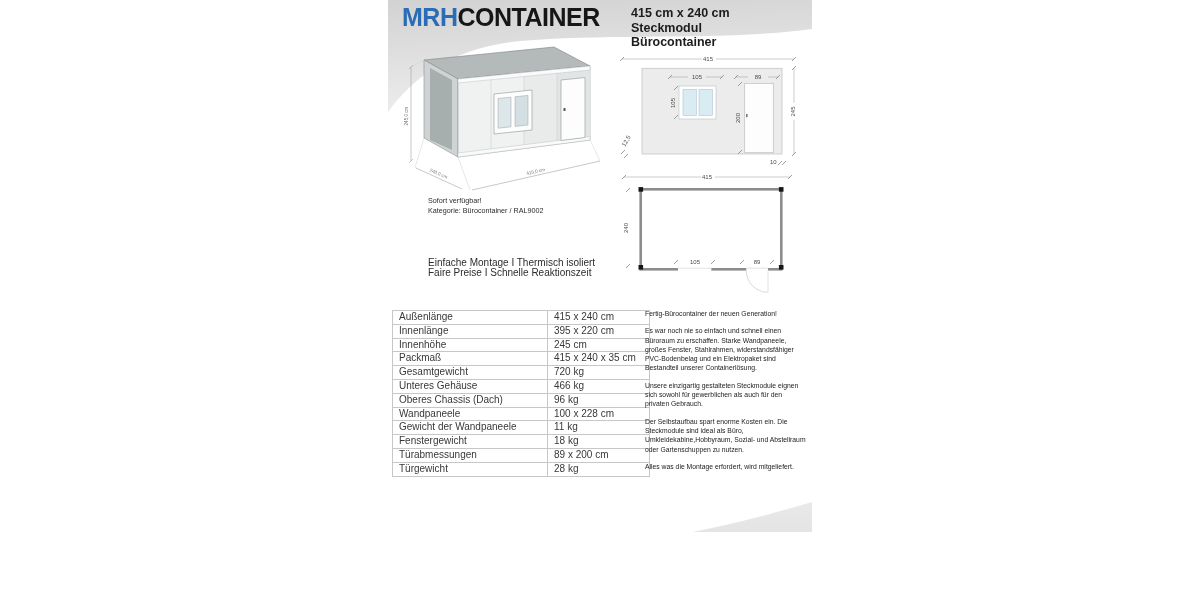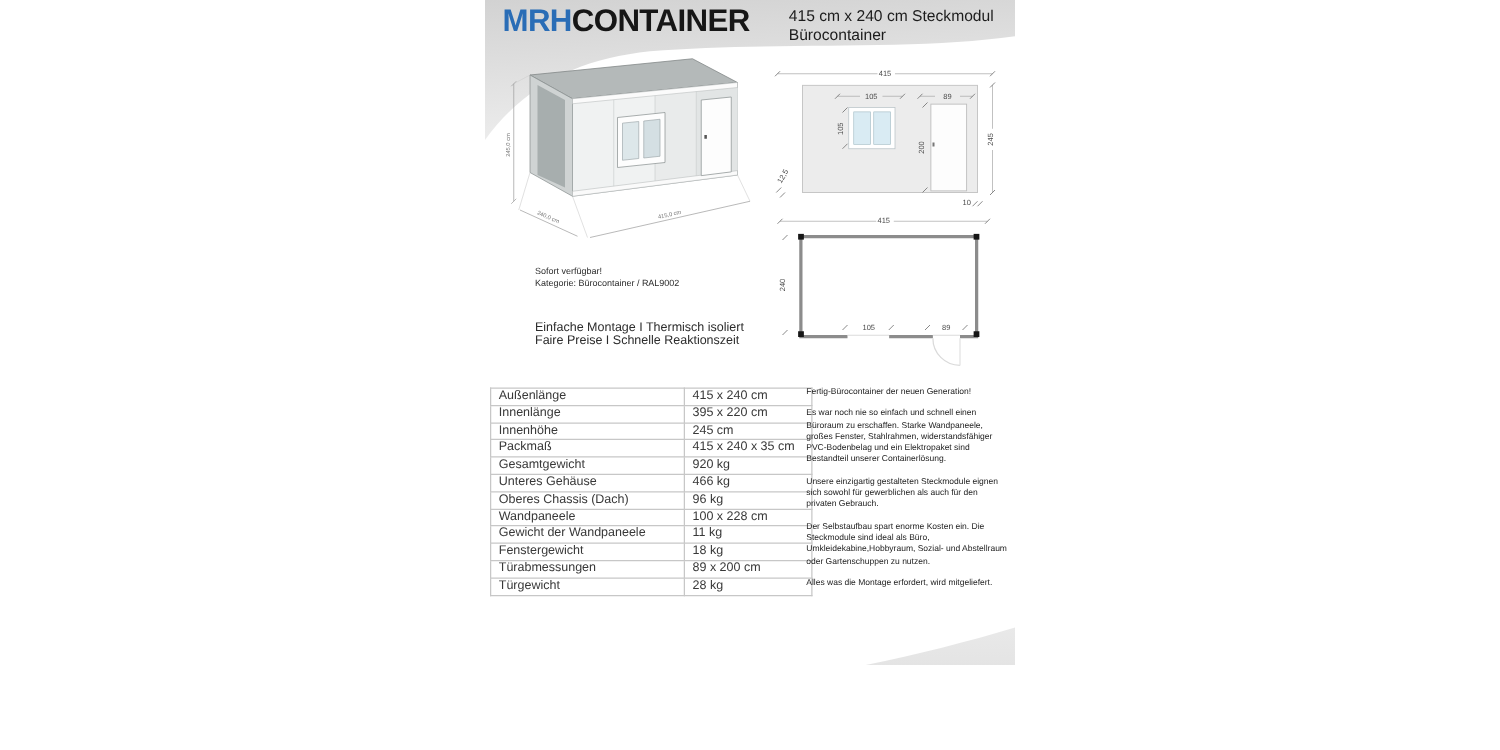--- a/index.html
+++ b/index.html
@@ -3,27 +3,27 @@
 <meta charset="utf-8">
 <style>
   html,body{margin:0;padding:0;background:#ffffff;width:1200px;height:600px;overflow:hidden;
     font-family:"Liberation Sans",sans-serif;-webkit-font-smoothing:antialiased;}
   .page{position:absolute;left:388px;top:0;width:424px;height:532px;background:#fff;overflow:hidden;}
   .bg{position:absolute;left:0;top:0;width:424px;height:600px;}
   
   .brand{position:absolute;left:14px;top:3px;font-size:25px;font-weight:bold;letter-spacing:-0.5px;white-space:nowrap;}
   .brand .mrh{color:#2a6db6;}
   .brand .cont{color:#161616;}
-  .title{position:absolute;left:243px;top:6px;width:172px;font-size:12.5px;font-weight:normal;color:#1c1c1c;line-height:14.5px;}
+  .title{position:absolute;left:243px;top:6px;width:172px;font-size:12.5px;font-weight:bold;color:#1c1c1c;line-height:14.5px;}
   
   .d3{position:absolute;left:6px;top:40px;}
   .elev{position:absolute;left:230px;top:48px;}
   .plan{position:absolute;left:230px;top:164px;}
   
-  .avail{position:absolute;left:40px;top:212px;font-size:7.2px;color:#2c2c2c;line-height:10px;}
+  .avail{position:absolute;left:40px;top:196px;font-size:7.2px;color:#2c2c2c;line-height:10px;}
   .feat{position:absolute;left:40px;top:258px;font-size:10px;color:#2c2c2c;line-height:10px;}
   
   table.spec{position:absolute;left:4px;top:310px;border-collapse:collapse;table-layout:fixed;width:249px;}
   table.spec td{border:1px solid #c7c7c7;font-size:10px;color:#383838;padding:0 0 0 6px;
     height:12.8px;line-height:12.8px;white-space:nowrap;overflow:hidden;}
   td.v{width:95px;margin-left:36px;}
   td.l{width:148px;}
   
   .desc{position:absolute;left:257px;top:309px;width:161px;font-size:6.8px;line-height:9.3px;color:#222;}
   .desc p{margin:0 0 8px 0;}
@@ -213,21 +213,21 @@
     <tr>
           <td class="l">Innenhöhe</td>
           <td class="v">245 cm</td>
         </tr>
     <tr>
           <td class="l">Packmaß</td>
           <td class="v">415 x 240 x 35 cm</td>
         </tr>
     <tr>
           <td class="l">Gesamtgewicht</td>
-          <td class="v">920 kg</td>
+          <td class="v">720 kg</td>
         </tr>
     <tr>
           <td class="l">Unteres Gehäuse</td>
           <td class="v">466 kg</td>
         </tr>
     <tr>
           <td class="l">Oberes Chassis (Dach)</td>
           <td class="v">96 kg</td>
         </tr>
     <tr>

